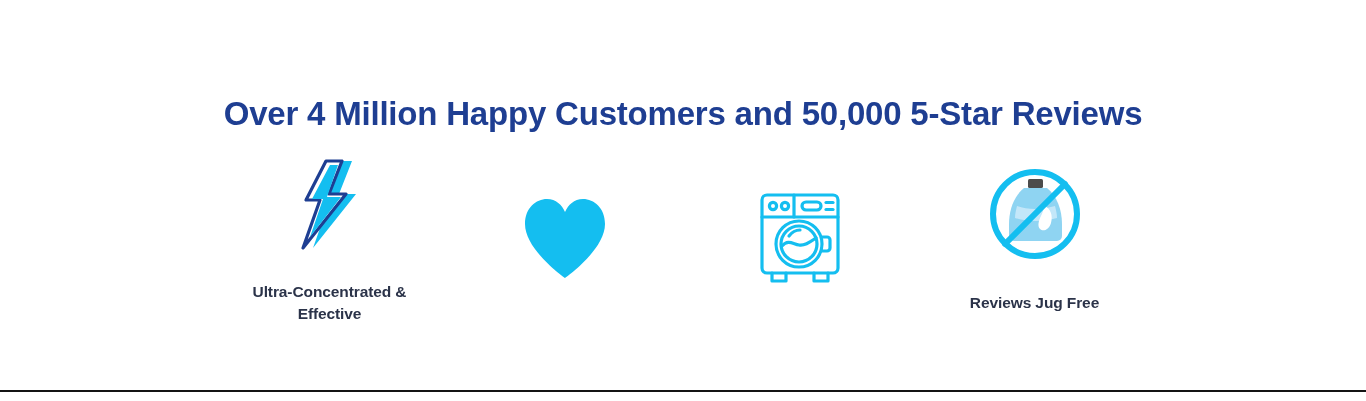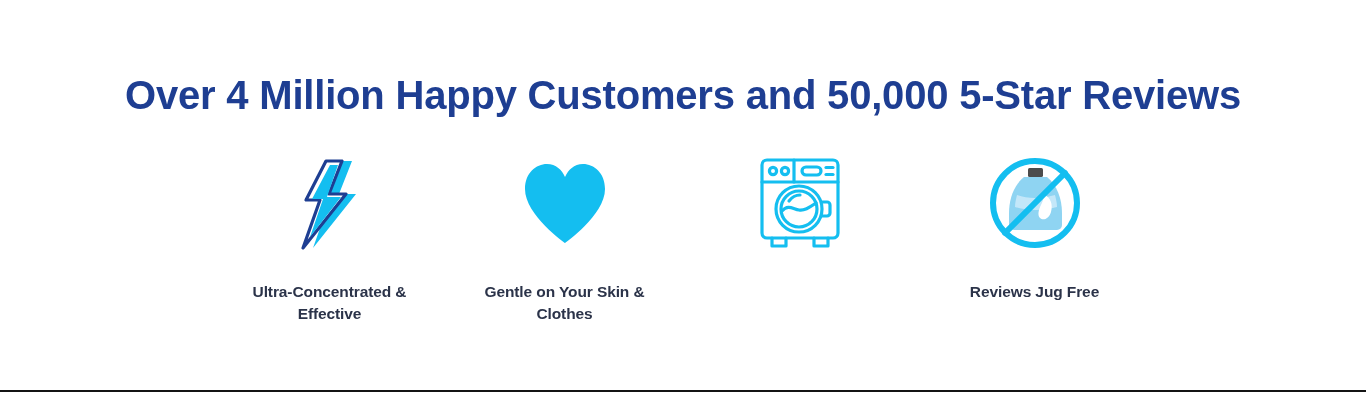--- a/index.html
+++ b/index.html
@@ -19,41 +19,41 @@
     position: relative;
     width: 1366px;
     height: 401px;
     background: #ffffff;
     box-sizing: border-box;
   }
 
   
   .headline {
     position: absolute;
-    top: 46px;
+    top: 70px;
     left: 0;
     width: 1366px;
     text-align: center;
-    font-size: 40px;
+    font-size: 33px;
     line-height: 44px;
     font-weight: bold;
     letter-spacing: -0.2px;
     color: #1E3E92;
     white-space: nowrap;
   }
 
   
   .features {
     position: absolute;
     top: 150px;
     left: 212px;
     width: 940px;
     display: flex;
     flex-direction: row;
-    align-items: flex-start;
+    align-items: center;
     justify-content: space-between;
   }
 
   .feature {
     width: 235px;
     display: flex;
     flex-direction: column;
     align-items: center;
   }
 
@@ -113,21 +113,20 @@
         <svg width="84" height="84" viewBox="0 0 84 84" aria-hidden="true">
           <path d="M42 82
                    C 42 82, 2 54, 2 28
                    C 2 12, 13 3, 24 3
                    C 33 3, 39 9, 42 16
                    C 45 9, 51 3, 60 3
                    C 71 3, 82 12, 82 28
                    C 82 54, 42 82, 42 82 Z" fill="#14BEF0"></path>
         </svg>
       </div>
-      <div class="feature-label">Gentle on Your Skin &amp; Clothes</div>
     </div>
 
     <div class="feature">
       <div class="feature-icon">
         <svg width="92" height="98" viewBox="0 0 92 98" aria-hidden="true">
           <g fill="none" stroke="#14BEF0" stroke-width="3.2" stroke-linejoin="round" stroke-linecap="round">
 
             <rect x="8" y="6" width="76" height="78" rx="5"></rect>
 
             <line x1="8" y1="28" x2="84" y2="28"></line>

